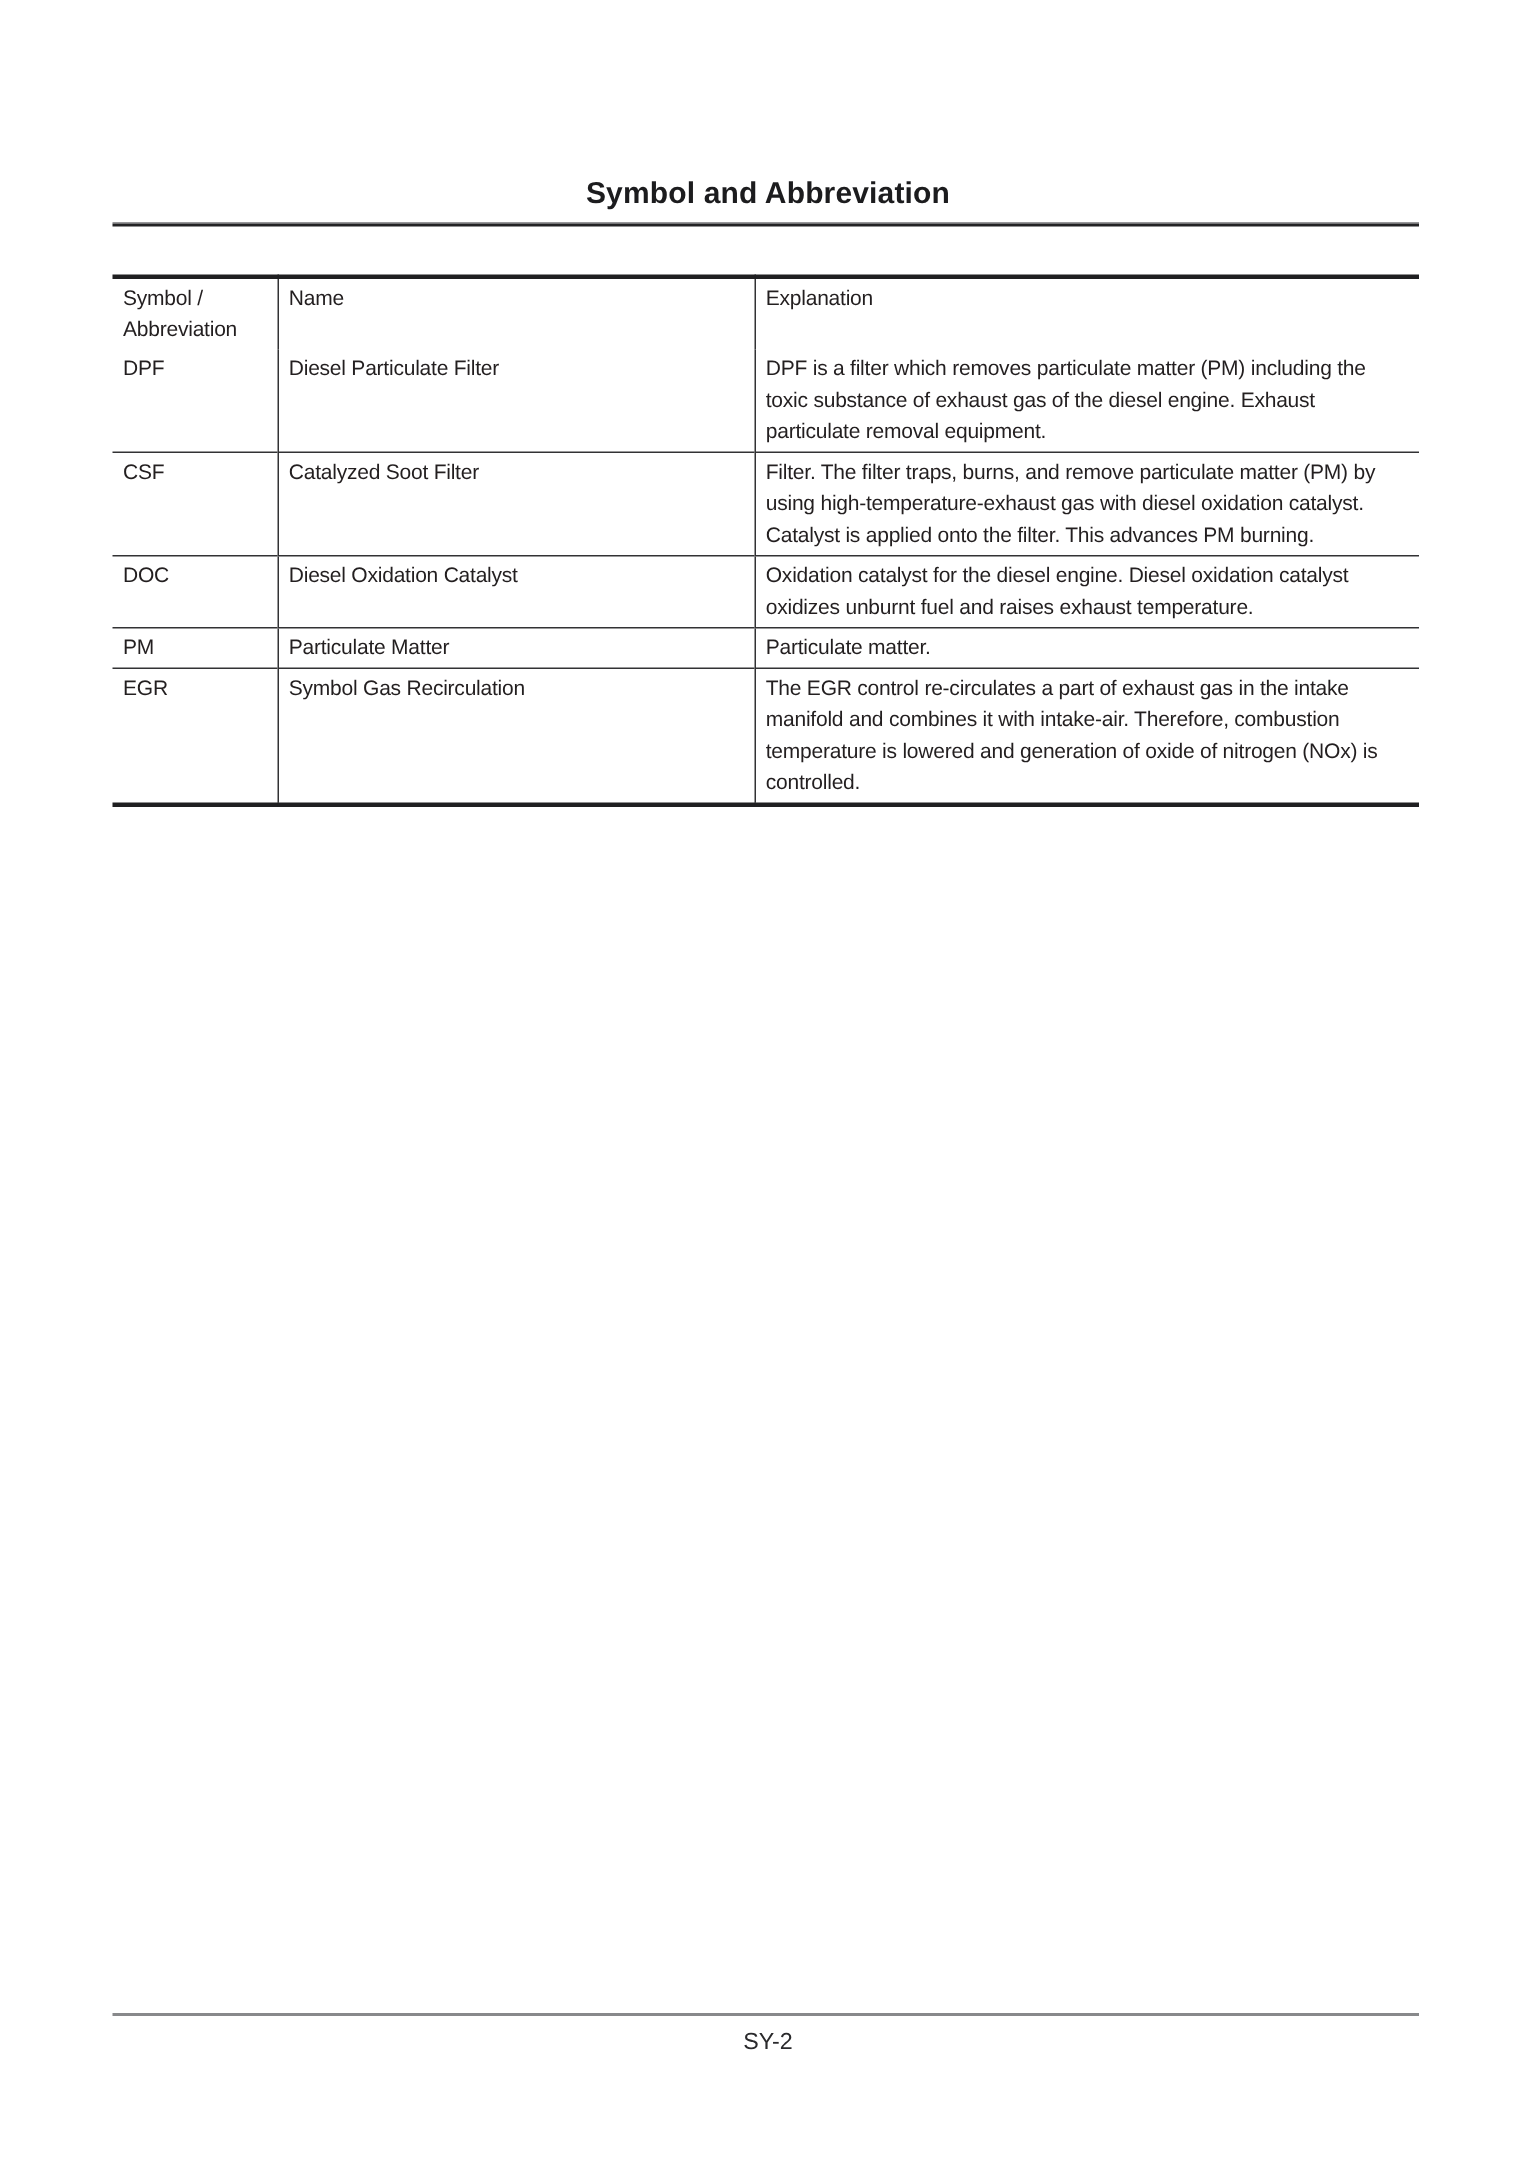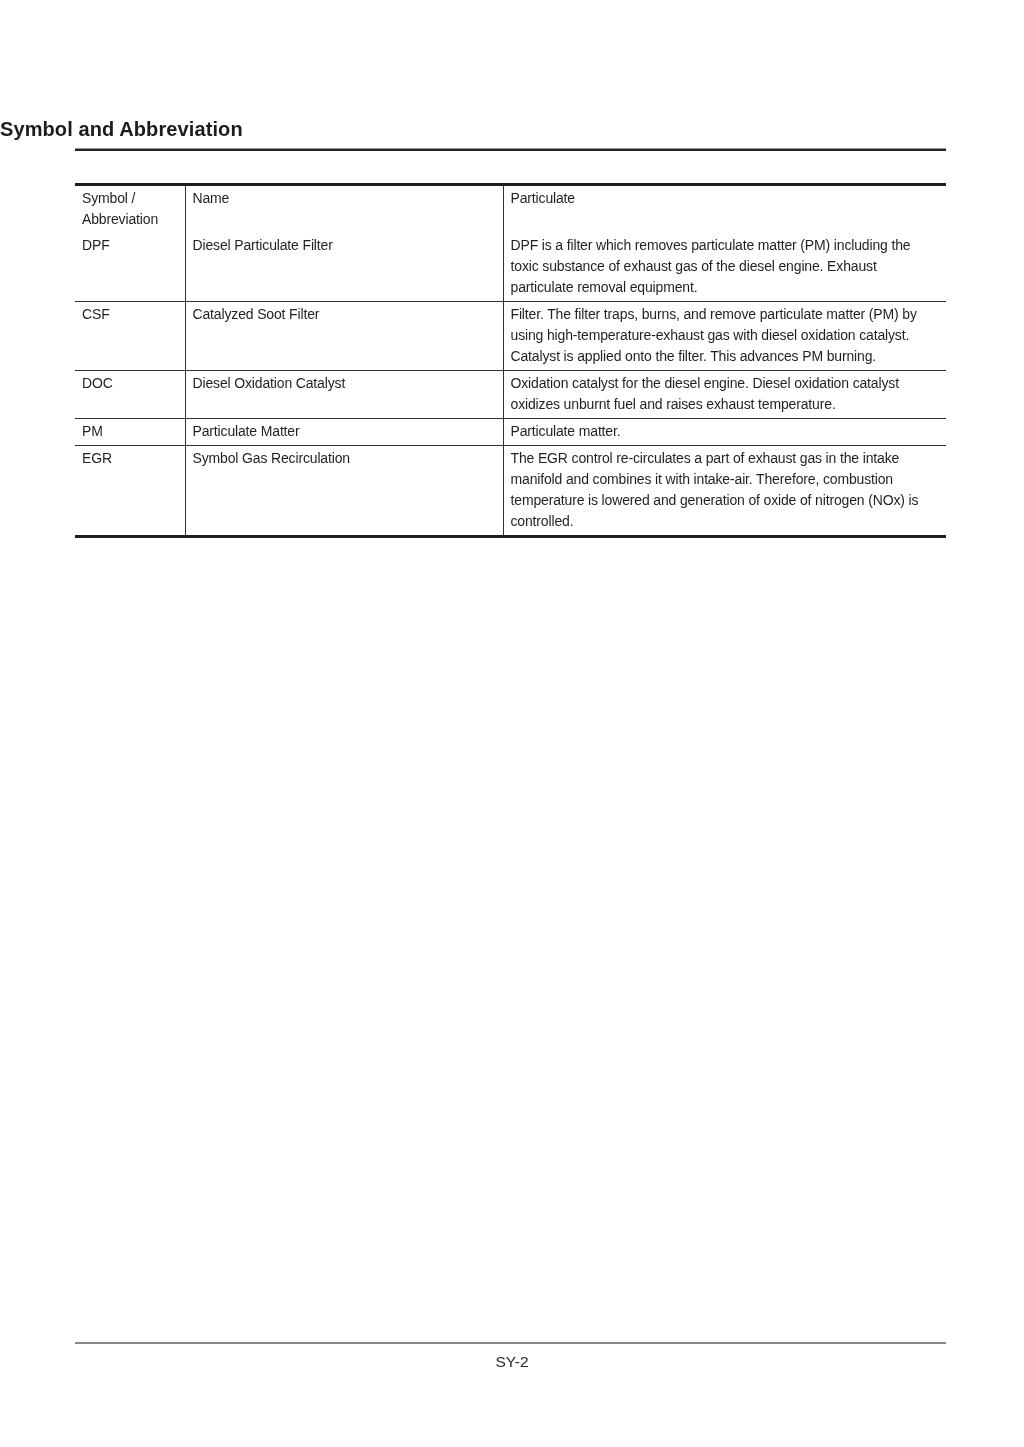--- a/index.html
+++ b/index.html
@@ -7,20 +7,21 @@
   body {
     width: 1024px;
     height: 1447px;
     position: relative;
     font-family: "Liberation Sans", sans-serif;
     color: #231f20;
     overflow: hidden;
   }
   .page-title {
     padding-top: 118px;
+    text-align: center;
     font-size: 20px;
     font-weight: bold;
     color: #1c1c1e;
     letter-spacing: 0.1px;
   }
   .title-rule {
     margin: 7px 0 0 75px;
     width: 871px;
     height: 2px;
     border-top: 1.5px solid #98989a;
@@ -75,21 +76,21 @@
 <table class="abbr-table">
   <colgroup>
     <col style="width:110px">
     <col style="width:318px">
     <col style="width:443px">
   </colgroup>
   <thead>
     <tr>
       <th class="c1">Symbol / Abbreviation</th>
       <th class="c2">Name</th>
-      <th>Particulate</th>
+      <th>Explanation</th>
     </tr>
   </thead>
   <tbody>
     <tr>
       <td class="c1">DPF</td>
       <td class="c2">Diesel Particulate Filter</td>
       <td>DPF is a filter which removes particulate matter (PM) including the toxic substance of exhaust gas of the diesel engine. Exhaust particulate removal equipment.</td>
     </tr>
     <tr>
       <td class="c1">CSF</td>

